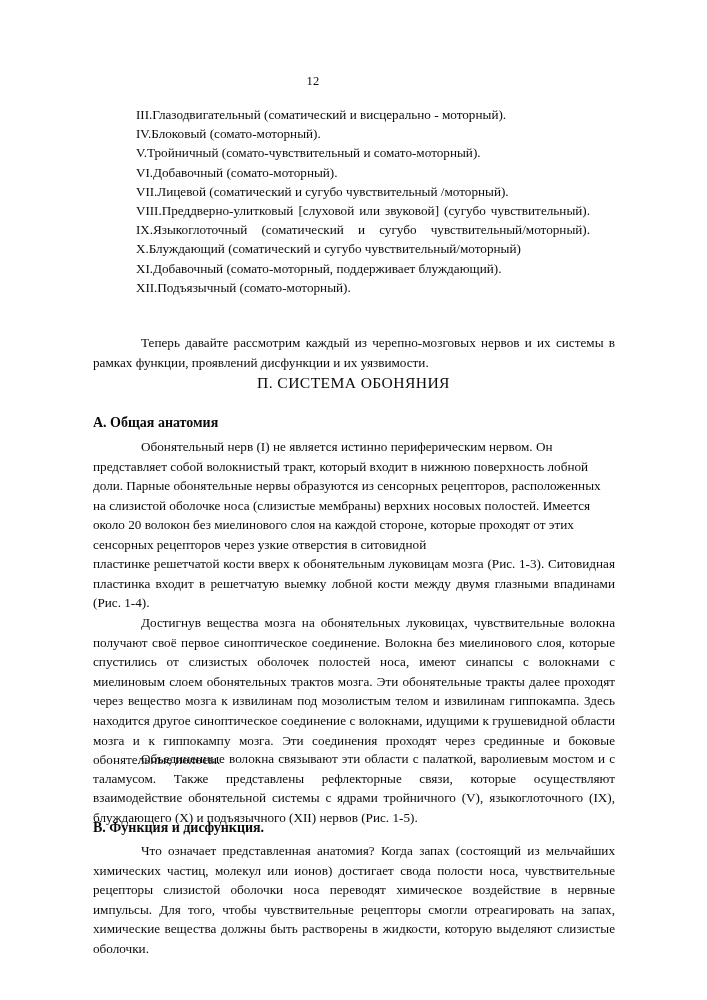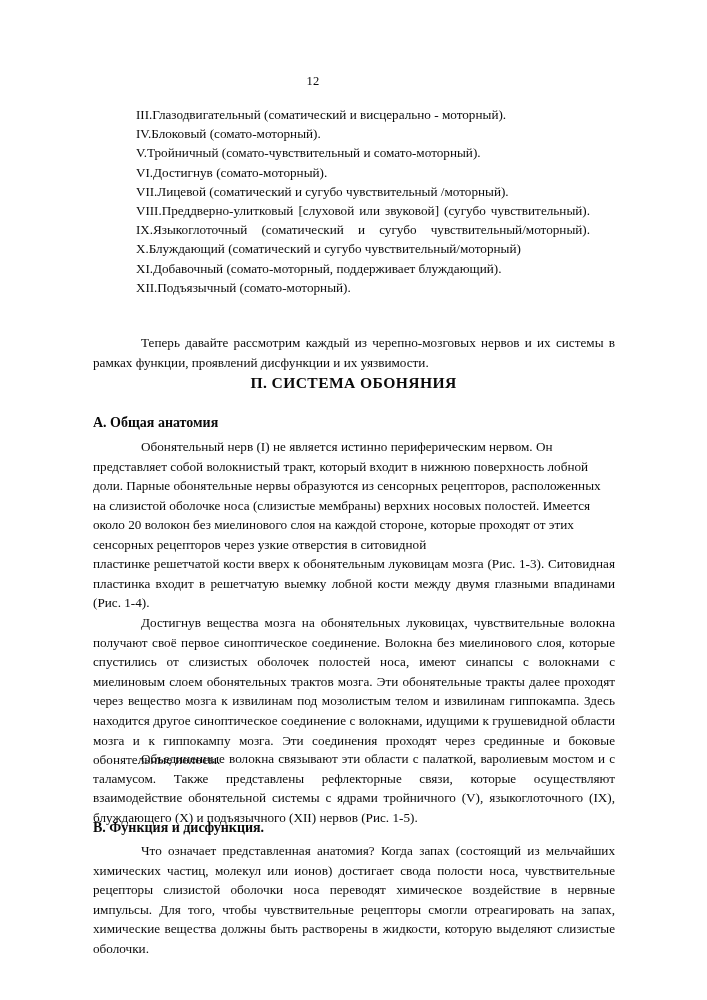--- a/index.html
+++ b/index.html
@@ -77,21 +77,21 @@
     text-align: left;
   }
 
   
   .section-title {
     position: absolute;
     left: 0;
     width: 707px;
     text-align: center;
     font-size: 15.6px;
-    font-weight: bold;
+    font-weight: normal;
     letter-spacing: 0.4px;
   }
   .sub-heading {
     position: absolute;
     left: 93px;
     font-size: 14px;
     font-weight: bold;
   }
 
   
@@ -109,21 +109,21 @@
 <body>
 
 <div class="page">
 
   <div class="page-number">12</div>
 
   <div class="nerve-list">
     <p class="nerve-item"><span class="numeral">III.</span><span>Глазодвигательный (соматический и висцерально - моторный).</span></p>
     <p class="nerve-item"><span class="numeral">IV.</span><span>Блоковый (сомато-моторный).</span></p>
     <p class="nerve-item"><span class="numeral">V.</span><span>Тройничный (сомато-чувствительный и сомато-моторный).</span></p>
-    <p class="nerve-item"><span class="numeral">VI.</span><span>Достигнув (сомато-моторный).</span></p>
+    <p class="nerve-item"><span class="numeral">VI.</span><span>Добавочный (сомато-моторный).</span></p>
     <p class="nerve-item"><span class="numeral">VII.</span><span>Лицевой (соматический и сугубо чувствительный /моторный).</span></p>
     <p class="nerve-item justify-hard"><span class="numeral">VIII.</span><span>Преддверно-улитковый [слуховой или звуковой] (сугубо чувствительный).</span></p>
     <p class="nerve-item justify-hard"><span class="numeral">IX.</span><span>Языкоглоточный (соматический и сугубо чувствительный/моторный).</span></p>
     <p class="nerve-item"><span class="numeral">X.</span><span>Блуждающий (соматический и сугубо чувствительный/моторный)</span></p>
     <p class="nerve-item"><span class="numeral">XI.</span><span>Добавочный (сомато-моторный, поддерживает блуждающий).</span></p>
     <p class="nerve-item"><span class="numeral">XII.</span><span>Подъязычный (сомато-моторный).</span></p>
   </div>
 
   <div class="body-block" id="intro-par">
     <p class="body-par">Теперь давайте рассмотрим каждый из черепно-мозговых нервов и их системы в рамках функции, проявлений дисфункции и их уязвимости.</p>

